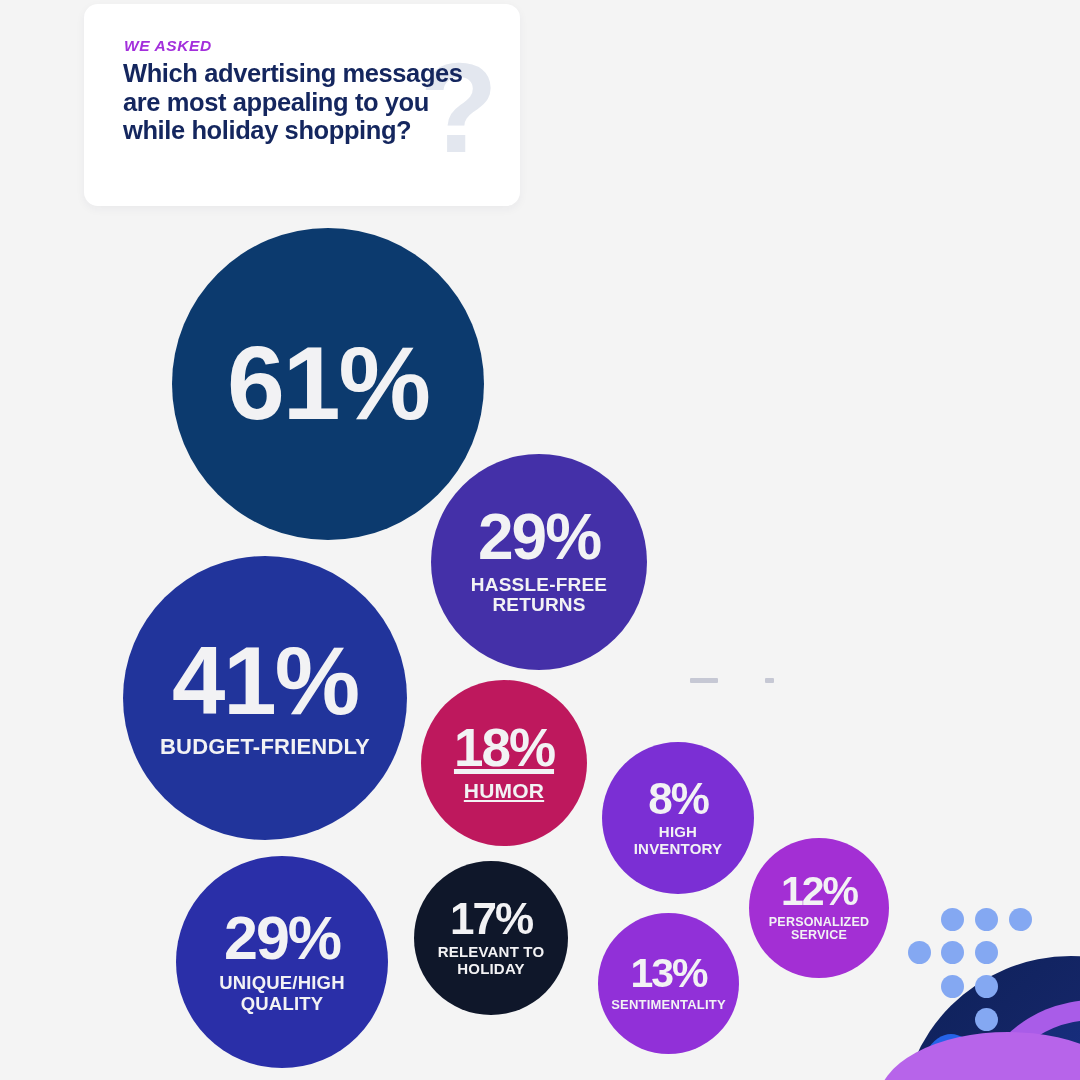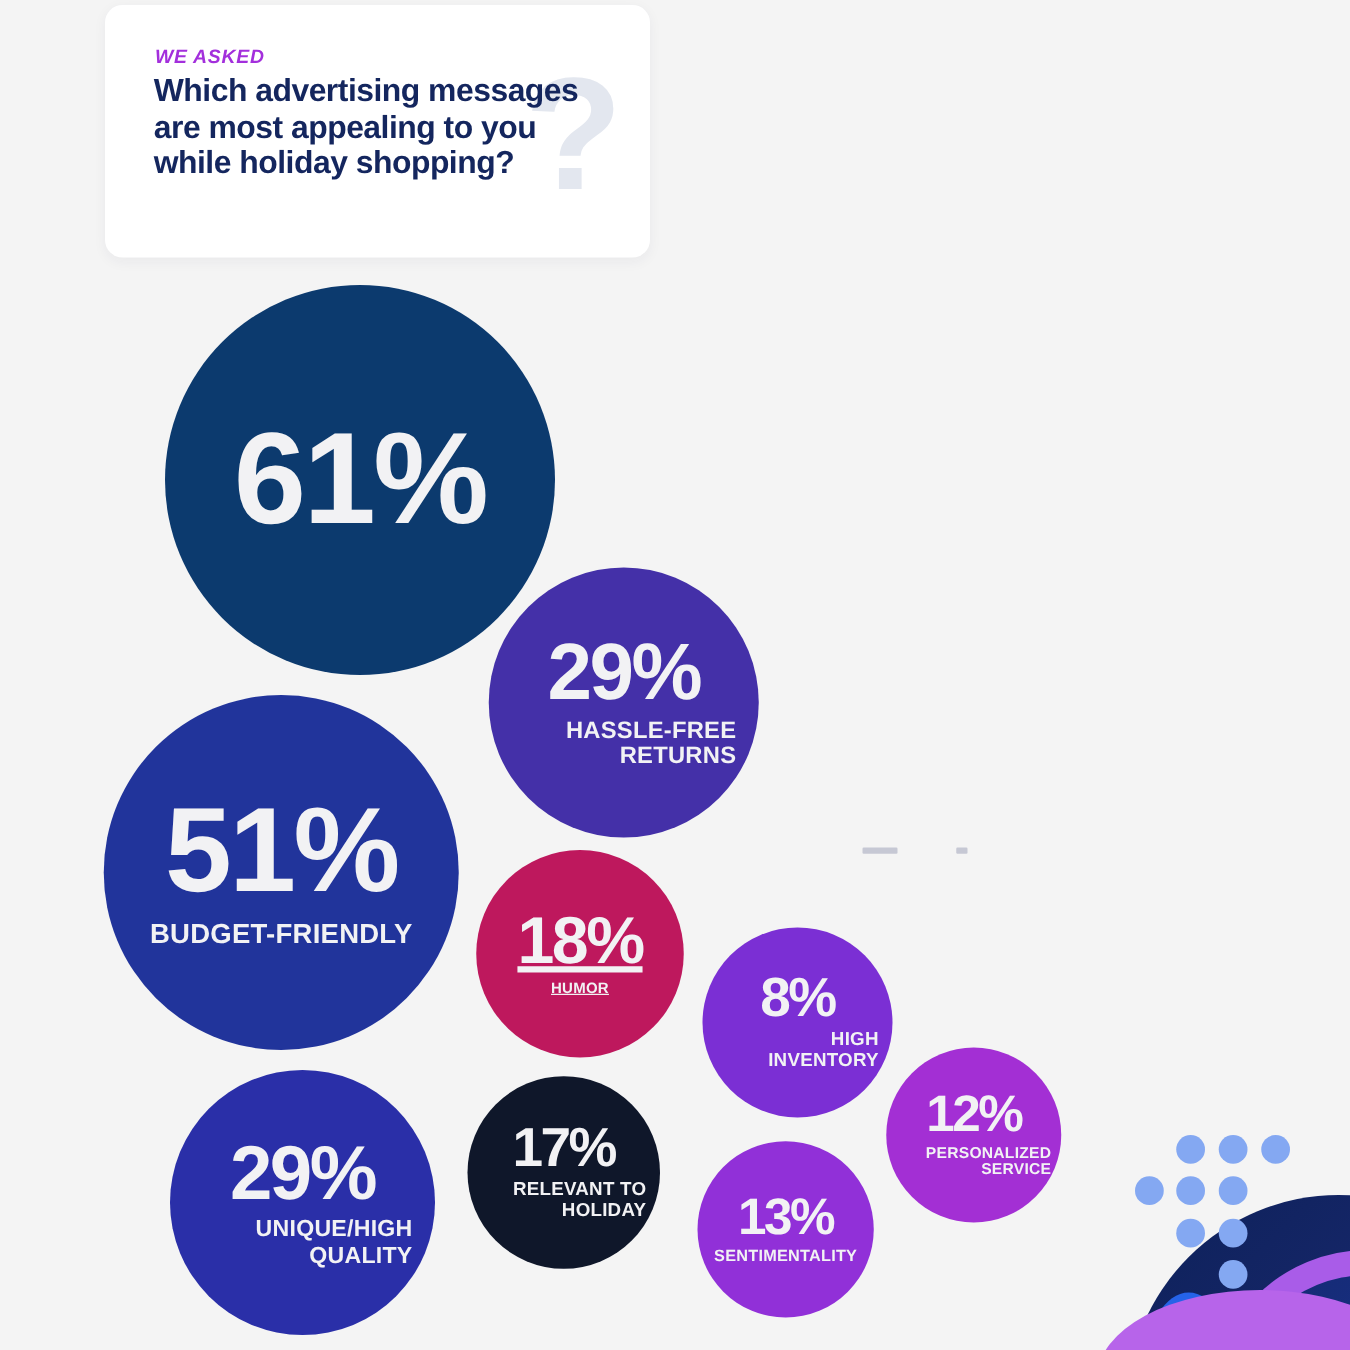--- a/index.html
+++ b/index.html
@@ -103,23 +103,24 @@
   }
 
   
   .bubble {
     position:absolute;
     border-radius:50%;
     display:flex;
     flex-direction:column;
     align-items:center;
     justify-content:center;
-    text-align:right;
+    text-align:center;
     color:#f2f2f4;
     line-height:1;
+    margin-left:40px;
   }
   .bubble .pct {
     font-weight:700;
     letter-spacing:-2px;
     line-height:.92;
   }
   .bubble .lab {
     font-weight:700;
     letter-spacing:.2px;
     line-height:1.1;
@@ -166,34 +167,34 @@
     <div id="qmark">?</div>
     <div id="we-asked">WE ASKED</div>
     <div id="question-text">Which advertising messages are most appealing to you while holiday shopping?</div>
   </div>
 
   <div id="bubble-layer">
       <div class="bubble" style="left: 132px; top: 228px; width: 312px; height: 312px; background: rgb(12, 58, 110);">
         <div class="pct" style="font-size: 104px;">61%</div>
       </div>
       <div class="bubble" style="left: 83px; top: 556px; width: 284px; height: 284px; background: rgb(33, 52, 155);">
-        <div class="pct" style="font-size: 96px;">51%</div>
+        <div class="pct" style="font-size: 96px;">41%</div>
         <div class="lab" style="font-size: 22px; max-width: 250px; margin-top: 10px;">BUDGET-FRIENDLY</div>
       </div>
       <div class="bubble" style="left: 391px; top: 454px; width: 216px; height: 216px; background: rgb(68, 48, 168);">
         <div class="pct" style="font-size: 64px;">29%</div>
         <div class="lab" style="font-size: 19px; max-width: 180px; margin-top: 8px;">HASSLE-FREE RETURNS</div>
       </div>
       <div class="bubble" style="left: 136px; top: 856px; width: 212px; height: 212px; background: rgb(42, 47, 168);">
         <div class="pct" style="font-size: 61px;">29%</div>
         <div class="lab" style="font-size: 18.5px; max-width: 176px; margin-top: 7px;">UNIQUE/HIGH QUALITY</div>
       </div>
       <div class="bubble" style="left: 381px; top: 680px; width: 166px; height: 166px; background: #be185d; text-decoration: underline;">
         <div class="pct" style="font-size: 53px;">18%</div>
-        <div class="lab" style="font-size: 12px; max-width: 150px; margin-top: 6px;">HUMOR</div>
+        <div class="lab" style="font-size: 21px; max-width: 150px; margin-top: 6px;">HUMOR</div>
       </div>
       <div class="bubble" style="left: 374px; top: 861px; width: 154px; height: 154px; background: #0f172a;">
         <div class="pct" style="font-size: 44px;">17%</div>
         <div class="lab" style="font-size: 15px; max-width: 132px; margin-top: 5px;">RELEVANT TO HOLIDAY</div>
       </div>
       <div class="bubble" style="left: 562px; top: 742px; width: 152px; height: 152px; background: rgb(123, 47, 212);">
         <div class="pct" style="font-size: 44px;">8%</div>
         <div class="lab" style="font-size: 15px; max-width: 130px; margin-top: 5px;">HIGH INVENTORY</div>
       </div>
       <div class="bubble" style="left: 558px; top: 913px; width: 141px; height: 141px; background: rgb(145, 48, 216);">

